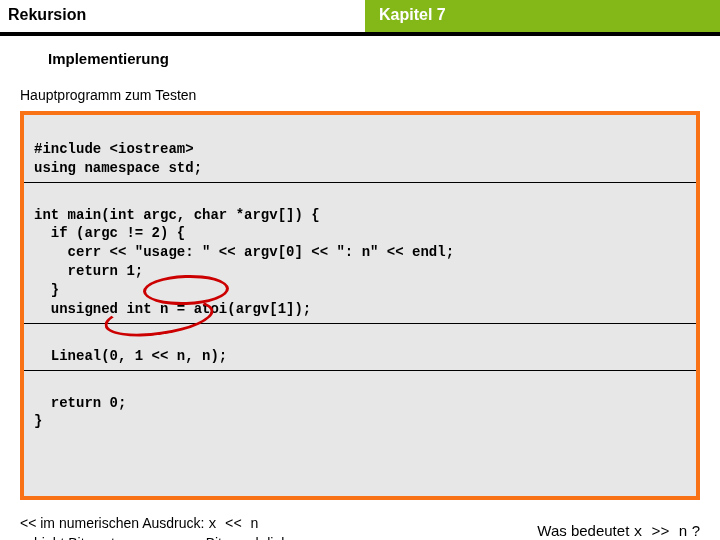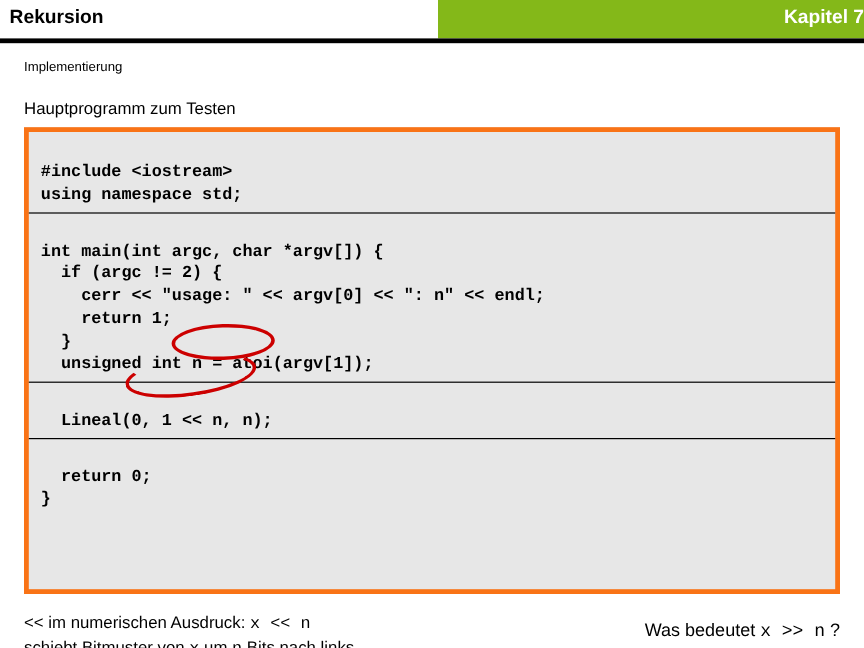--- a/index.html
+++ b/index.html
@@ -1,22 +1,22 @@
 <!DOCTYPE html>
 <html><head>
 <meta charset="utf-8">
 <style>
   * { margin: 0; padding: 0; box-sizing: border-box; }
   body { width: 720px; height: 540px; font-family: Arial, sans-serif; background: #fff; position: relative; }
   .header { display: flex; height: 32px; position: relative; }
   .header-left { background: #fff; color: #000; font-weight: bold; font-size: 16px; padding: 6px 0 16px 8px; flex: 0 0 365px; }
-  .header-right { background: #84b819; color: #fff; font-weight: bold; font-size: 16px; padding: 6px 0 0 14px; flex: 1; text-align: right; }
+  .header-right { background: #84b819; color: #fff; font-weight: bold; font-size: 16px; padding: 6px 0 0 14px; flex: 1; }
   .header-bar { position: absolute; top: 32px; left: 0; right: 0; height: 4px; background: #000; }
   .content { padding: 18px 20px 0 20px; }
-  .h1 { font-weight: normal; font-size: 11px; margin-bottom: 20px; }
+  .h1 { font-weight: bold; font-size: 15px; margin-bottom: 20px; margin-left: 28px; }
   .h2 { font-size: 14px; margin-bottom: 8px; }
   .codebox { background: #e7e7e7; border: 4px solid #f97316; padding: 6px 10px 8px 10px; font-family: "Courier New", monospace; font-size: 14px; font-weight: bold; line-height: 1.35; position: relative; white-space: pre; }
   .divider { border-top: 1px solid #000; margin: 4px -10px; }
   .red-ellipse { position: absolute; border: 3px solid #cc0000; border-radius: 50%; width: 86px; height: 30px; left: 119px; top: 160px; transform: rotate(-2deg); }
   .red-ellipse2 { position: absolute; border: 3px solid #cc0000; border-radius: 50%; width: 110px; height: 34px; left: 80px; top: 186px; transform: rotate(-8deg); border-top-color: transparent; }
   .bottom-row { display: flex; justify-content: space-between; align-items: flex-start; margin-top: 14px; font-size: 14px; }
   .bottom-left { max-width: 320px; line-height: 1.35; }
   .bottom-right { font-size: 15px; padding-top: 8px; }
   .mono { font-family: "Courier New", monospace; font-weight: normal; }
   .footer { position: absolute; bottom: 0; left: 0; right: 0; height: 40px; display: flex; justify-content: space-between; align-items: flex-end; padding: 0 10px 4px 10px; font-size: 11px; color: #444; }

